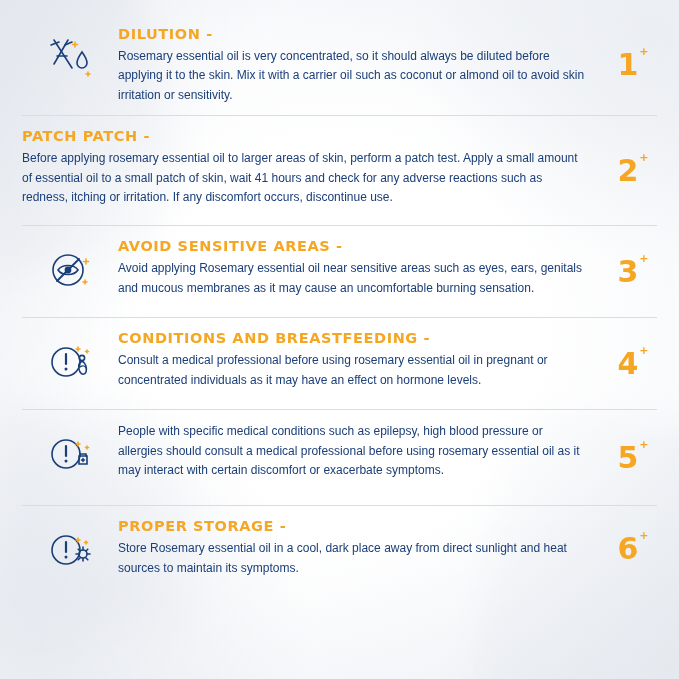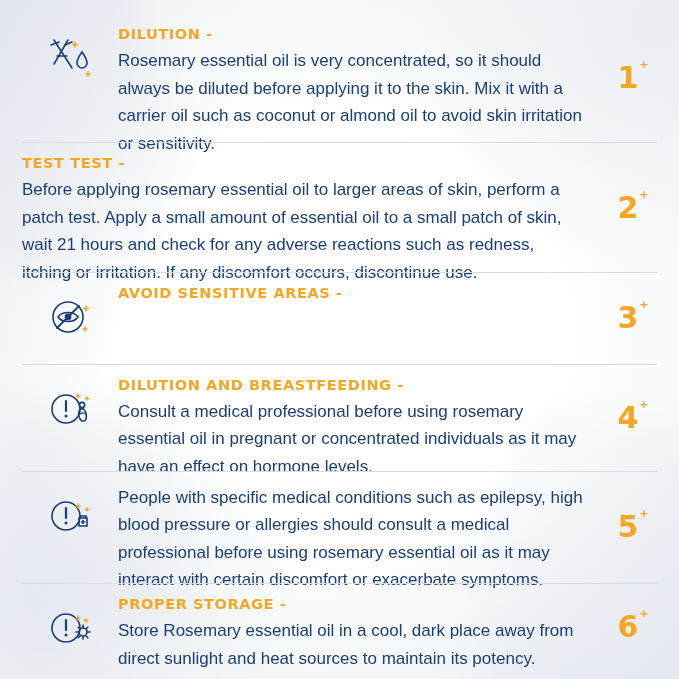--- a/index.html
+++ b/index.html
@@ -87,21 +87,21 @@
     color: #f5a623;
     font-size: 14.5px;
     letter-spacing: 0.6px;
     font-weight: bold;
     margin: 0 0 5px 0;
     font-family: "DejaVu Sans", sans-serif;
   }
   .item-title .dash { color: #f5a623; font-weight: bold; }
   .item-body {
     color: #1a3e78;
-    font-size: 17px;
+    font-size: 12px;
     line-height: 1.62;
     margin: 0;
     font-family: "Liberation Sans", sans-serif;
   }
 
   .num-cell {
     width: 58px;
     flex: 0 0 58px;
     display: flex;
     align-items: center;
@@ -169,24 +169,24 @@
       <span class="num">
         <span>1</span>
         <span class="spark">+</span>
       </span>
     </div>
   </div>
 
   <div class="row r2">
     <div class="text-cell">
       <div class="item-title">
-        <span>TEST TEST</span>
-        <span class="dash">-</span>
-      </div>
-      <p class="item-body">Before applying rosemary essential oil to larger areas of skin, perform a patch test. Apply a small amount of essential oil to a small patch of skin, wait 21 hours and check for any adverse reactions such as redness, itching or irritation. If any discomfort occurs, discontinue use.</p>
+        <span>PATCH PATCH</span>
+        <span class="dash">-</span>
+      </div>
+      <p class="item-body">Before applying rosemary essential oil to larger areas of skin, perform a patch test. Apply a small amount of essential oil to a small patch of skin, wait 41 hours and check for any adverse reactions such as redness, itching or irritation. If any discomfort occurs, discontinue use.</p>
     </div>
     <div class="num-cell">
       <span class="num">
         <span>2</span>
         <span class="spark">+</span>
       </span>
     </div>
   </div>
 
   <div class="row r3">
@@ -200,20 +200,21 @@
           <path d="M44 17 l0 5 M41.5 19.5 l5 0" stroke="#f5a623"></path>
           <path d="M43 38 l0 4 M41 40 l4 0" stroke="#f5a623"></path>
         </svg>
       </span>
     </div>
     <div class="text-cell">
       <div class="item-title">
         <span>AVOID SENSITIVE AREAS</span>
         <span class="dash">-</span>
       </div>
+      <p class="item-body">Avoid applying Rosemary essential oil near sensitive areas such as eyes, ears, genitals and mucous membranes as it may cause an uncomfortable burning sensation.</p>
     </div>
     <div class="num-cell">
       <span class="num">
         <span>3</span>
         <span class="spark">+</span>
       </span>
     </div>
   </div>
 
   <div class="row r4">
@@ -226,21 +227,21 @@
           <circle cx="40" cy="24" r="2.6"></circle>
           <path d="M40 27 C36 29 36 34 38 38 C40 41 43 41 44 38 C45 34 44 29 40 27 z"></path>
           <path d="M38 33 C41 31 43 32 44 34" stroke-width="1.2"></path>
           <path d="M36 13 l0 4 M34 15 l4 0" stroke="#f5a623"></path>
           <path d="M45 16 l0 3 M43.5 17.5 l3 0" stroke="#f5a623"></path>
         </svg>
       </span>
     </div>
     <div class="text-cell">
       <div class="item-title">
-        <span>DILUTION AND BREASTFEEDING</span>
+        <span>CONDITIONS AND BREASTFEEDING</span>
         <span class="dash">-</span>
       </div>
       <p class="item-body">Consult a medical professional before using rosemary essential oil in pregnant or concentrated individuals as it may have an effect on hormone levels.</p>
     </div>
     <div class="num-cell">
       <span class="num">
         <span>4</span>
         <span class="spark">+</span>
       </span>
     </div>
@@ -285,21 +286,21 @@
           <path d="M36 16 l0 4 M34 18 l4 0" stroke="#f5a623"></path>
           <path d="M44 19 l0 3 M42.5 20.5 l3 0" stroke="#f5a623"></path>
         </svg>
       </span>
     </div>
     <div class="text-cell">
       <div class="item-title">
         <span>PROPER STORAGE</span>
         <span class="dash">-</span>
       </div>
-      <p class="item-body">Store Rosemary essential oil in a cool, dark place away from direct sunlight and heat sources to maintain its potency.</p>
+      <p class="item-body">Store Rosemary essential oil in a cool, dark place away from direct sunlight and heat sources to maintain its symptoms.</p>
     </div>
     <div class="num-cell">
       <span class="num">
         <span>6</span>
         <span class="spark">+</span>
       </span>
     </div>
   </div>
 
 </div>

